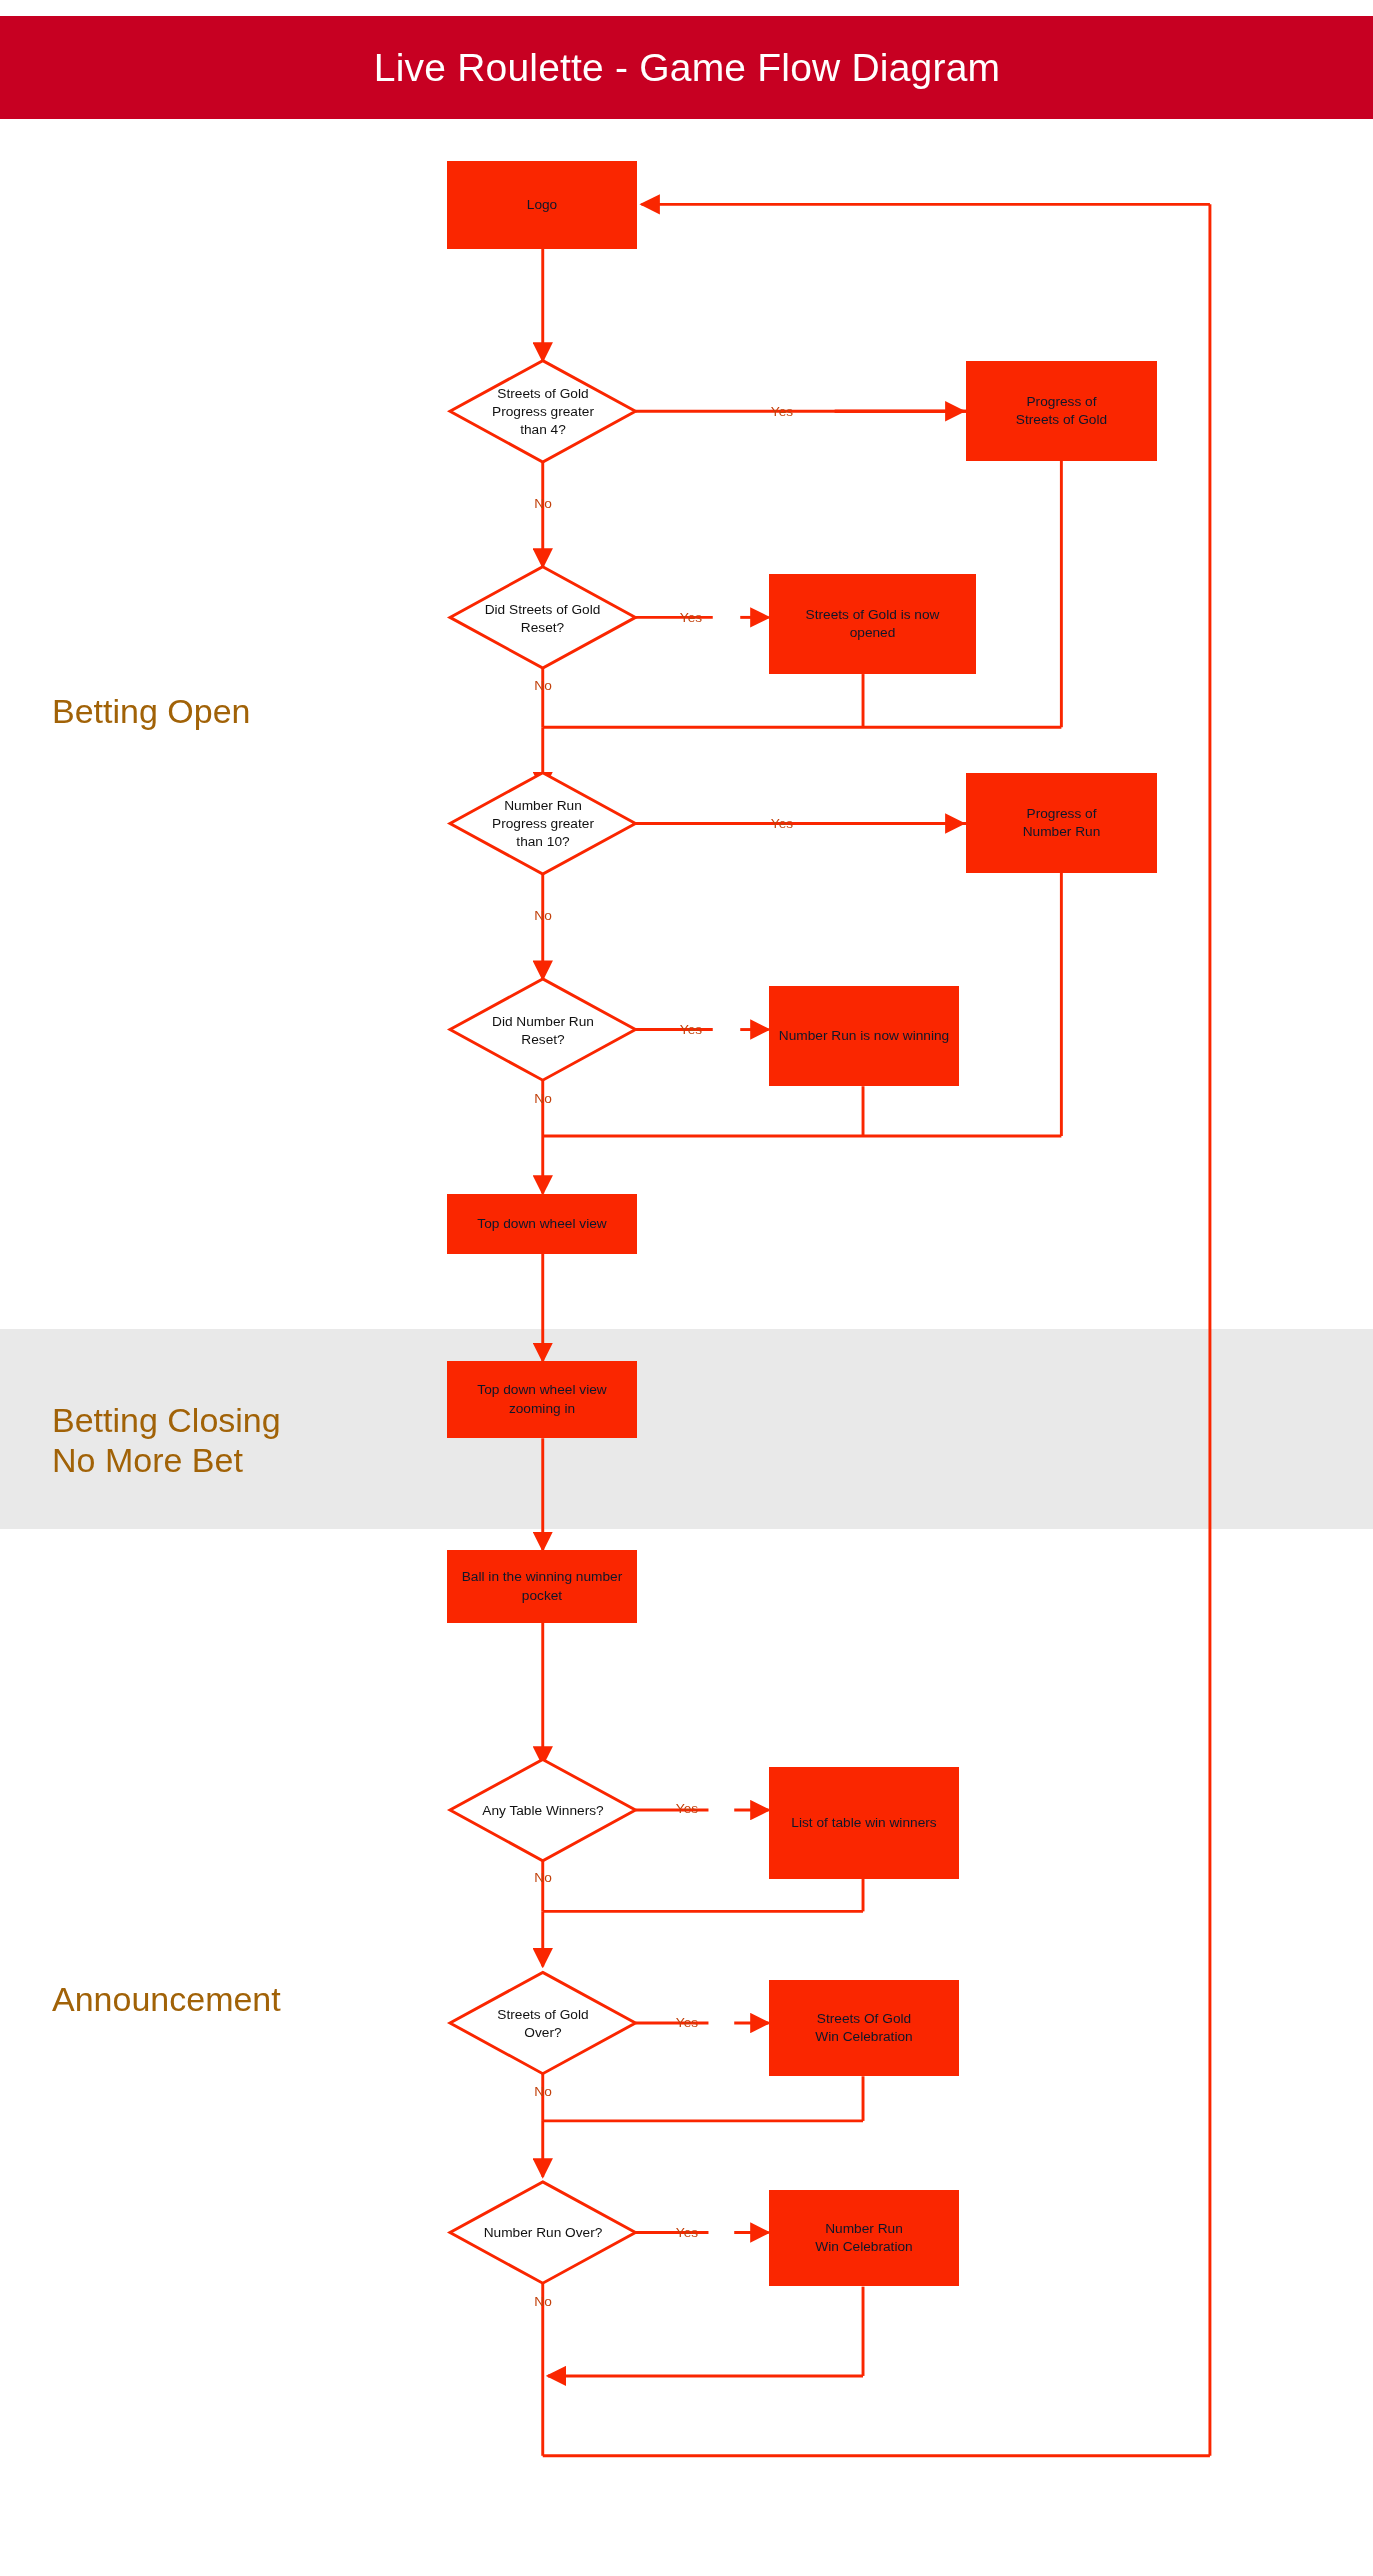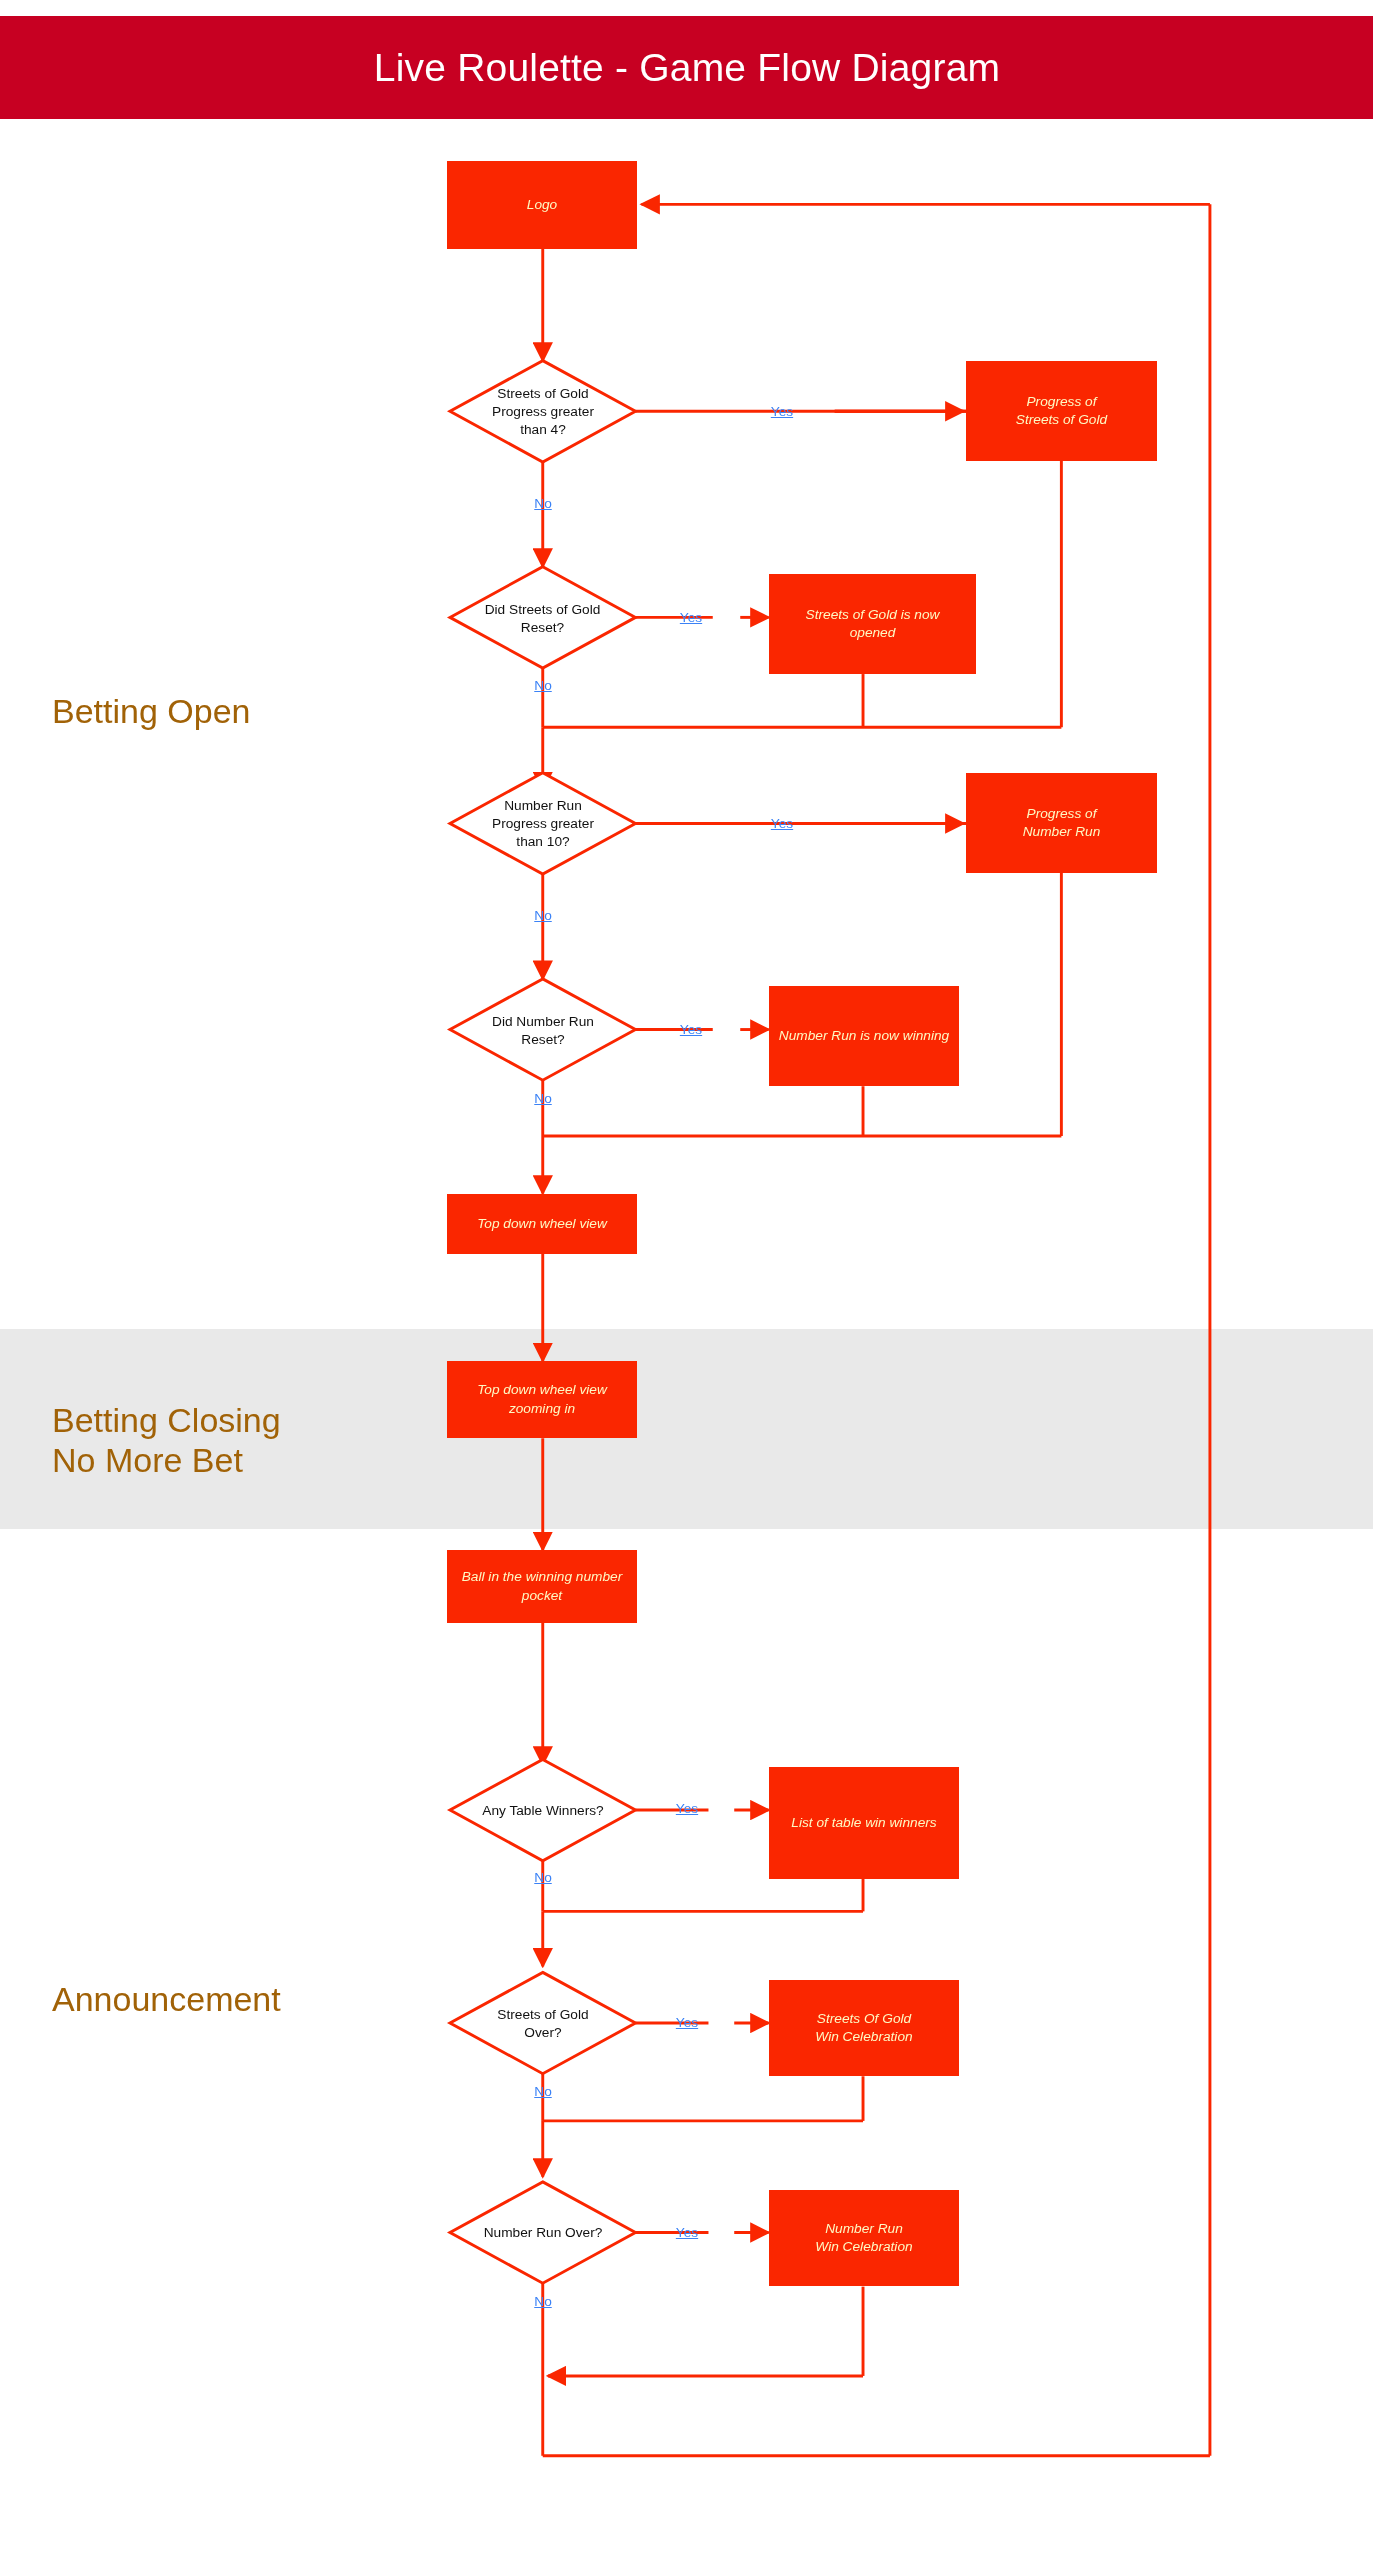--- a/index.html
+++ b/index.html
@@ -11,28 +11,28 @@
   #header-title{color:#ffffff;font-size:39px;font-weight:400;letter-spacing:0.2px;}
 
   #band-betting-closing{position:absolute;left:0;top:1329px;width:1374px;height:200px;
     background:#E9E9E9;}
 
   .phase-label{position:absolute;color:#a16207;font-size:34px;line-height:1.18;
     font-weight:400;white-space:pre-line;}
 
   #diagram-svg{position:absolute;left:0;top:0;width:1374px;height:2576px;}
 
-  .node-box{position:absolute;background:#FA2600;color:#fef9c3;
+  .node-box{position:absolute;background:#FA2600;color:#0f172a;
     display:flex;align-items:center;justify-content:center;text-align:center;
     font-size:13.7px;line-height:1.35;padding:0 8.6px;box-sizing:border-box;
-    white-space:pre-line;font-style:italic;}
+    white-space:pre-line;}
   .node-diamond-label{position:absolute;color:#111111;font-size:13.7px;line-height:1.3;
     text-align:center;white-space:pre-line;display:flex;align-items:center;
     justify-content:center;}
-  .edge-label{position:absolute;color:#3b82f6;font-size:13.7px;text-align:center;text-decoration:underline;}
+  .edge-label{position:absolute;color:#c2410c;font-size:13.7px;text-align:center;}
 </style>
 </head>
 <body>
 
 <div id="header-bar">
   <div id="header-title">Live Roulette - Game Flow Diagram</div>
 </div>
 
 <div id="band-betting-closing"></div>
 

